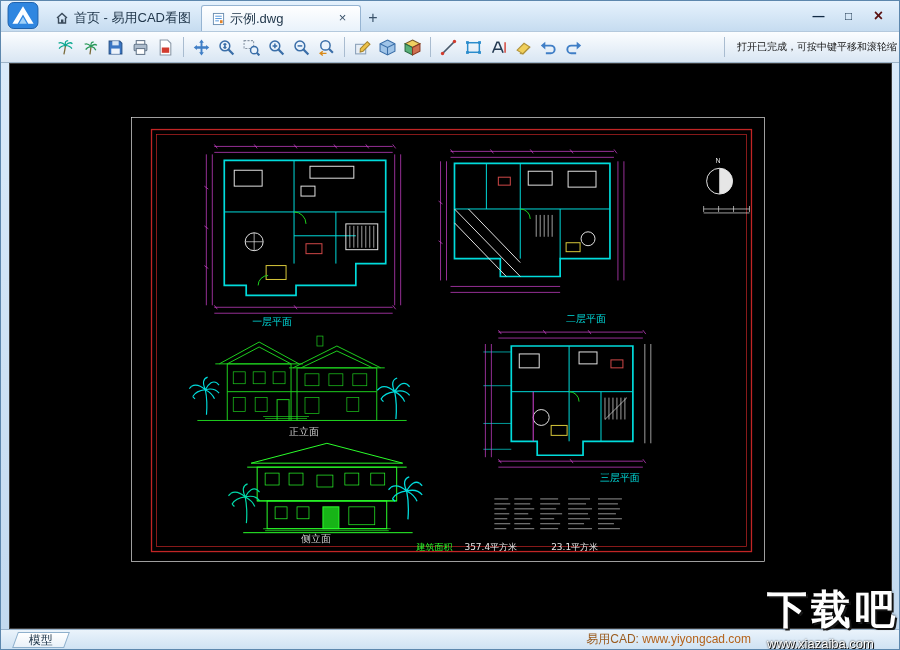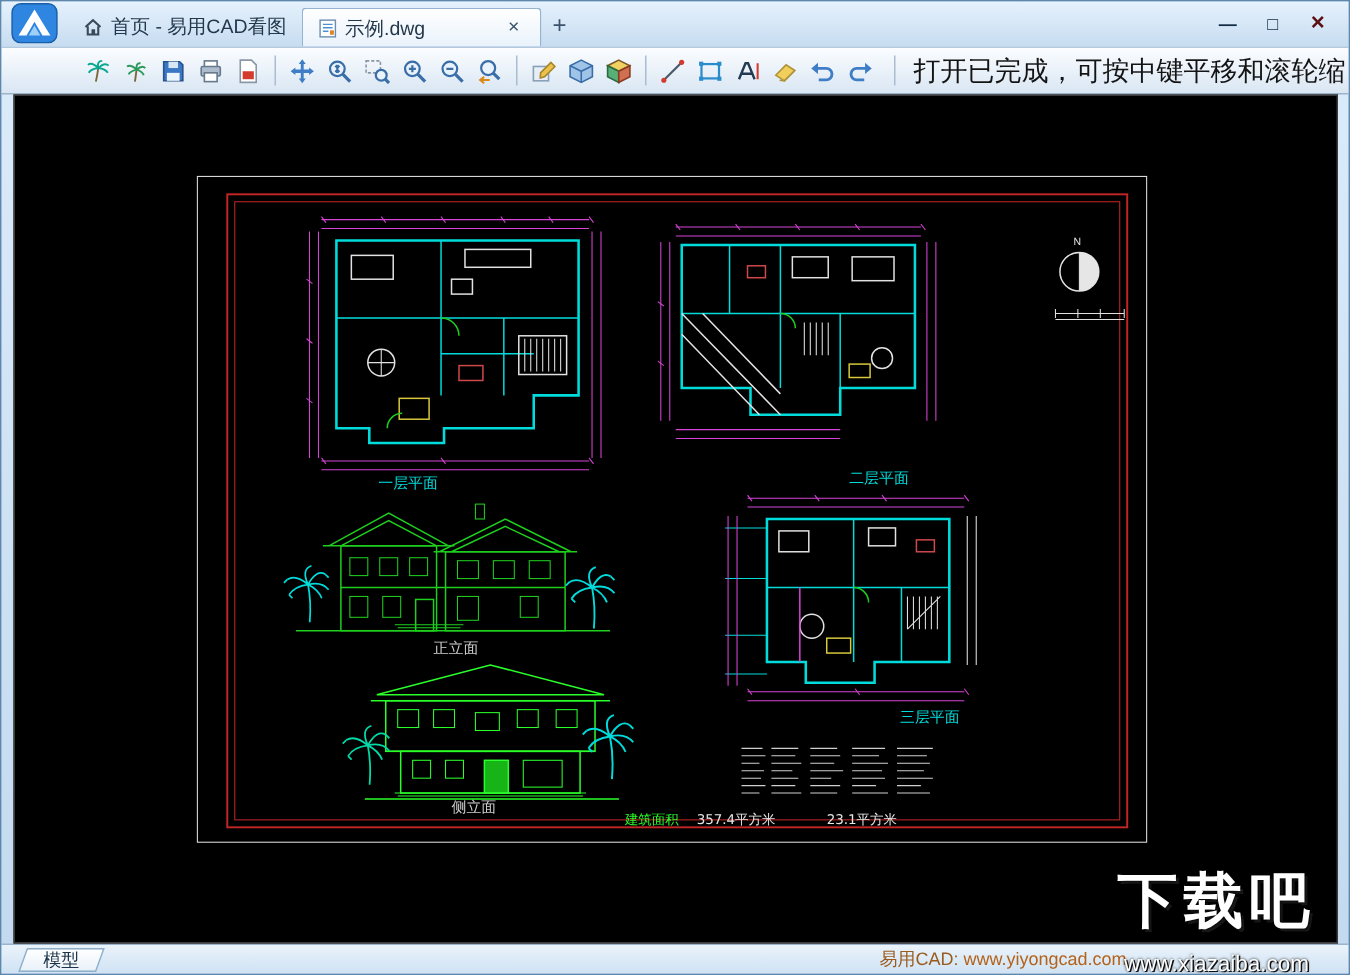--- a/index.html
+++ b/index.html
@@ -21,21 +21,21 @@
   .winbtn.close{font-size:16px;color:#5a1010}
 
   
   .toolbar{height:32px;display:flex;align-items:center;padding:0 2px 0 52px;flex:none;
            background:linear-gradient(#fbfdff,#d9e6f3);border-top:1px solid #b4c9dd;border-bottom:1px solid #9db4c8;
            overflow:hidden;white-space:nowrap}
   .tbtn{width:25px;height:25px;display:grid;place-items:center;border-radius:3px;flex:none}
   .tbtn svg{width:17px;height:17px;display:block}
   .sep{width:1px;height:20px;background:#a9bcd0;margin:0 5px;flex:none}
   .sep.push{margin-left:auto}
-  .tb-status{font-size:18px;color:#141414;padding-left:7px;overflow:hidden}
+  .tb-status{font-size:10px;color:#141414;padding-left:7px;overflow:hidden}
 
   
   .canvas{flex:1;margin:0 7px 0 8px;background:#000;position:relative;border:1px solid #3c3c3c;overflow:hidden}
   .dwg{display:block;width:100%;height:100%}
 
   
   .sC{stroke:#00dcdc;fill:none;stroke-width:1}
   .sM{stroke:#d743d7;fill:none;stroke-width:1}
   .sW{stroke:#e2e2e2;fill:none;stroke-width:1}
   .sG{stroke:#1ecf1e;fill:none;stroke-width:1}
@@ -64,24 +64,24 @@
   
   .statusbar{height:20px;display:flex;align-items:center;flex:none;
              background:linear-gradient(#eaf3fb,#cfe2f3);border-top:1px solid #9ab4cc;font-size:12px}
   .model-tab{margin-left:14px;background:linear-gradient(#ffffff,#e9f1f9);border:1px solid #8fb0cc;
              padding:0 13px;transform:skewX(-20deg);height:16px;display:flex;align-items:center}
   .model-tab>span{transform:skewX(20deg);font-size:12px;color:#1d3448}
   .promo{margin-left:auto;margin-right:148px;color:#9a5b1e;font-size:12px;white-space:nowrap}
   .promo .url{color:#b4621a;}
 
   
-  .watermark{position:absolute;right:22px;bottom:-1px;z-index:40;text-align:center;color:#fff;line-height:1;pointer-events:none}
+  .watermark{position:absolute;right:0;bottom:-1px;z-index:40;text-align:left;color:#fff;line-height:1;pointer-events:none}
   .wm-title{font-size:40px;font-weight:bold;letter-spacing:4px;
             text-shadow:0 0 3px #000,2px 2px 0 #1a1a1a}
-  .wm-url{font-size:15px;margin-top:14px;text-shadow:0 0 2px #000,1px 1px 0 #1a1a1a}
+  .wm-url{font-size:13px;margin-top:8px;text-shadow:0 0 2px #000,1px 1px 0 #1a1a1a}
 </style>
 </head>
 <body>
 
 <div class="window">
 
   <div class="titlebar">
     <svg class="logo" viewBox="0 0 32 28">
       <rect x="0.5" y="0.5" width="31" height="27" rx="6" fill="#2f86e0" stroke="#1a5da8"></rect>
       <path d="M16 4.5 L27 22.5 H21.5 L16 13 L10.5 22.5 H5 Z" fill="#fff"></path>

